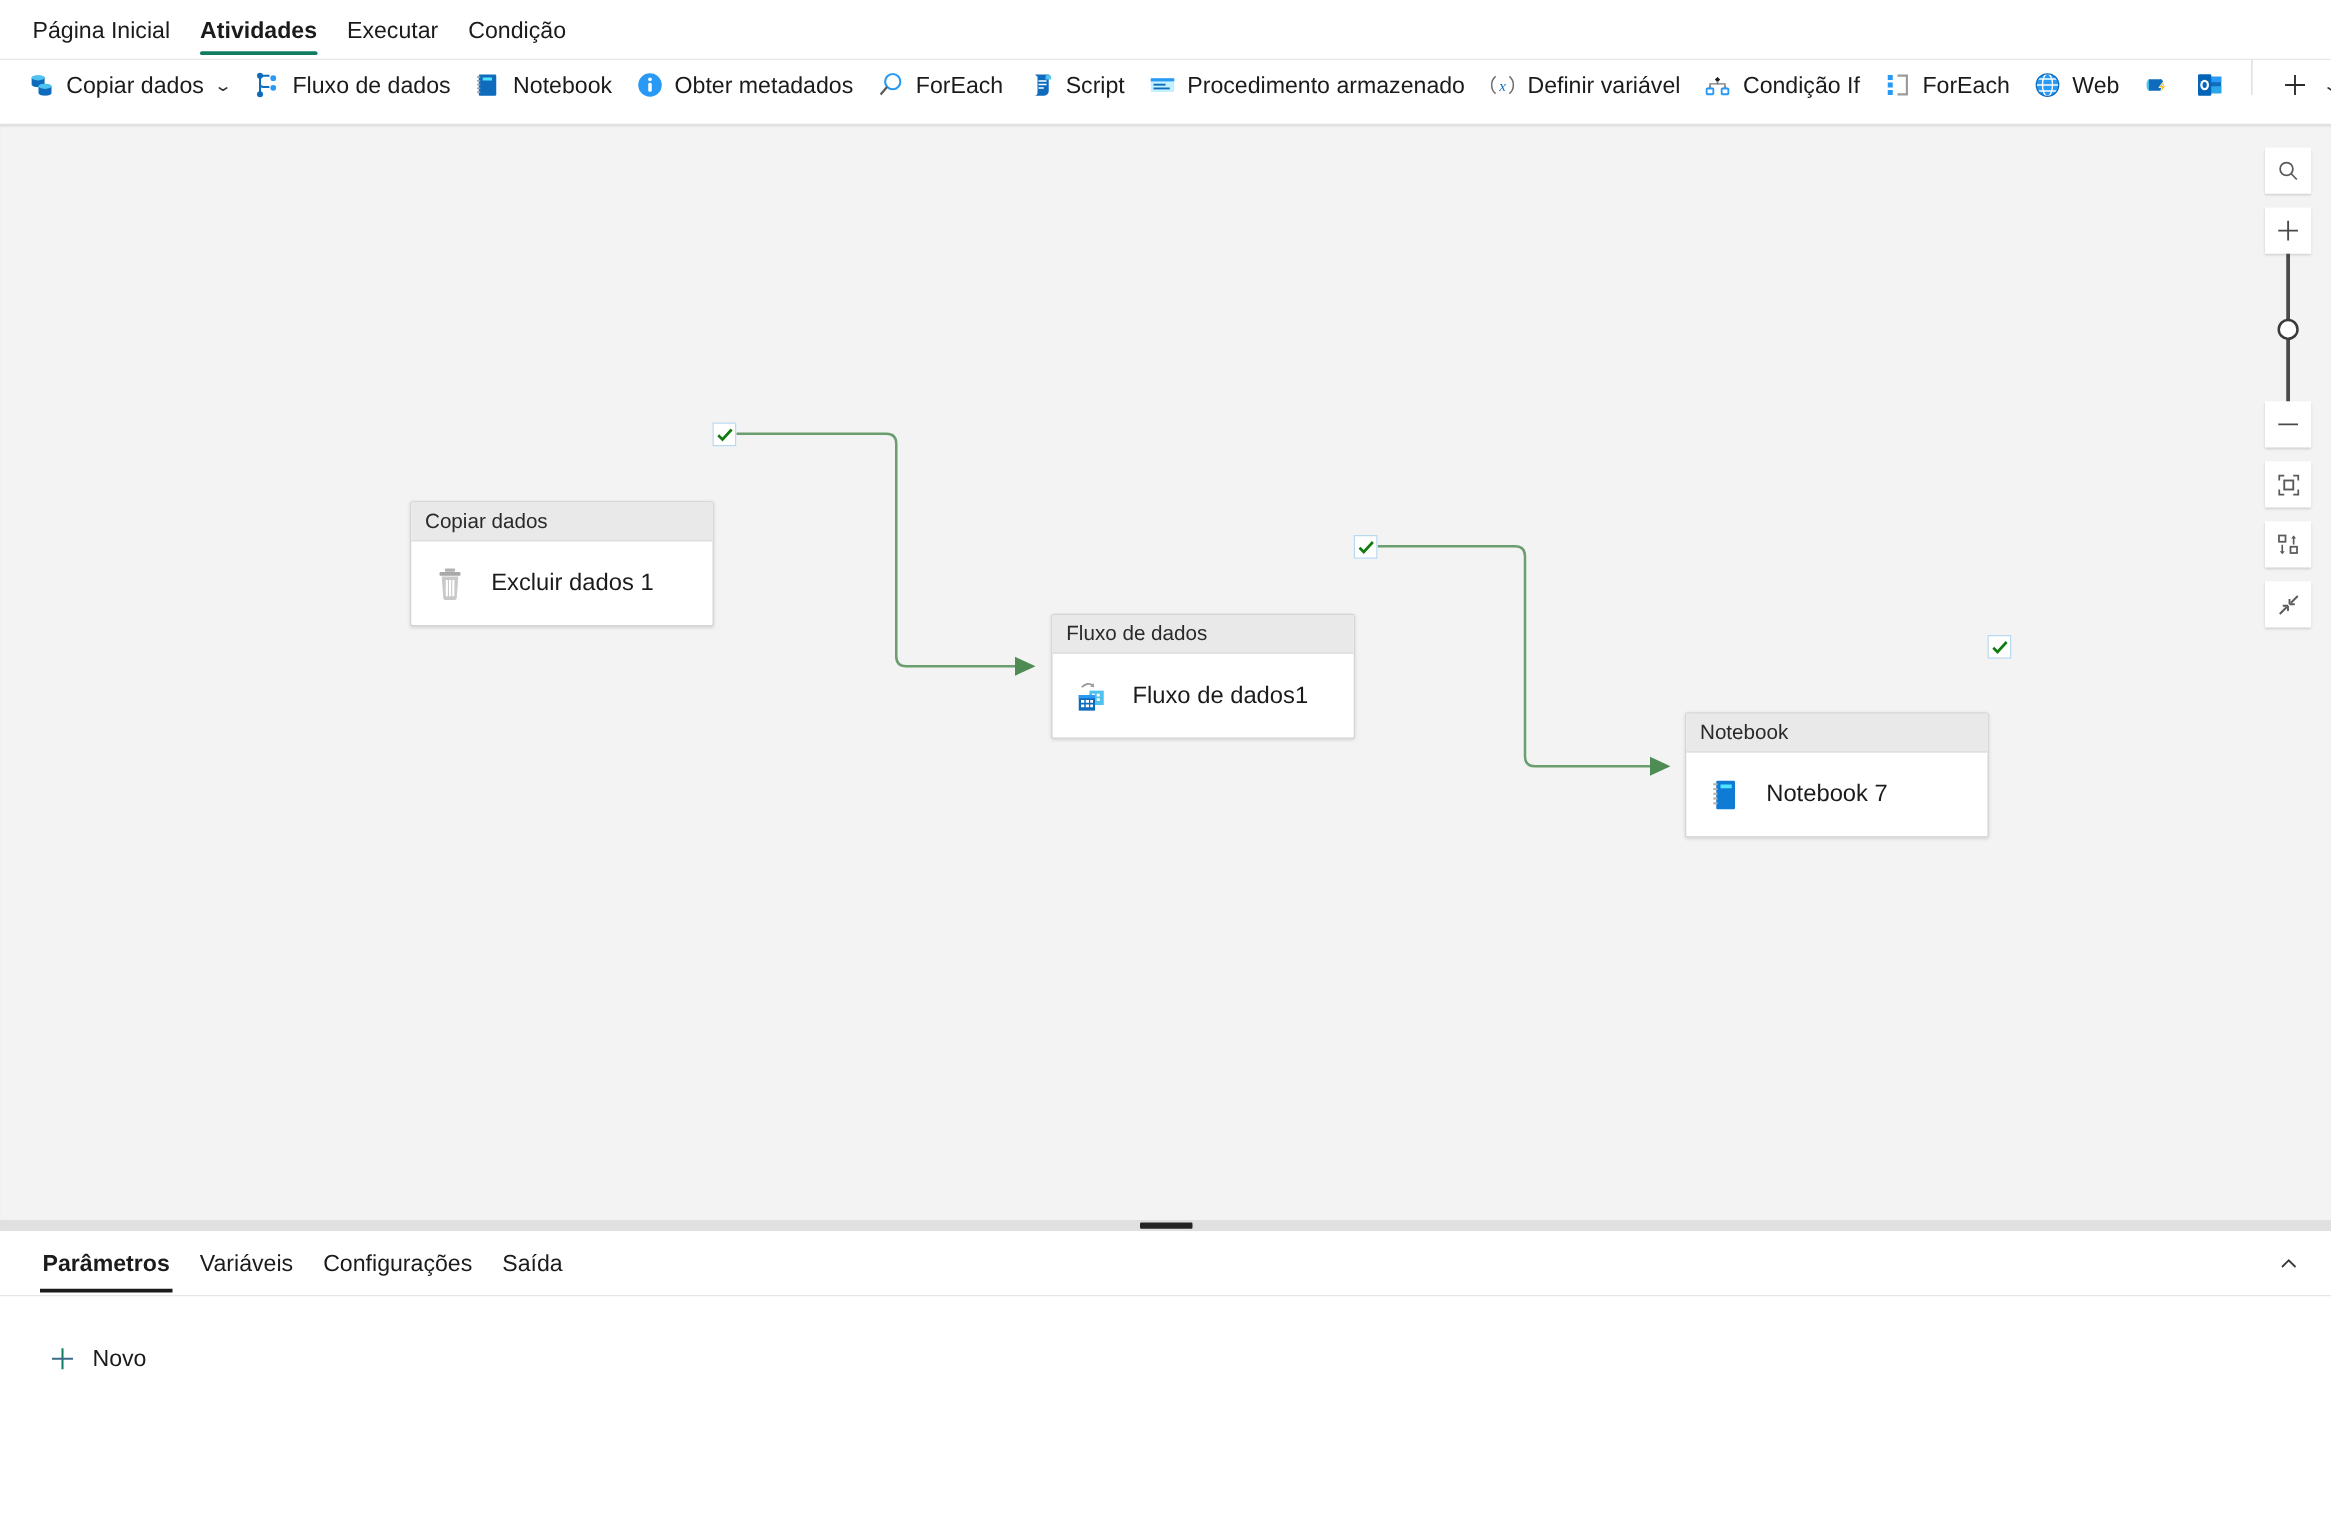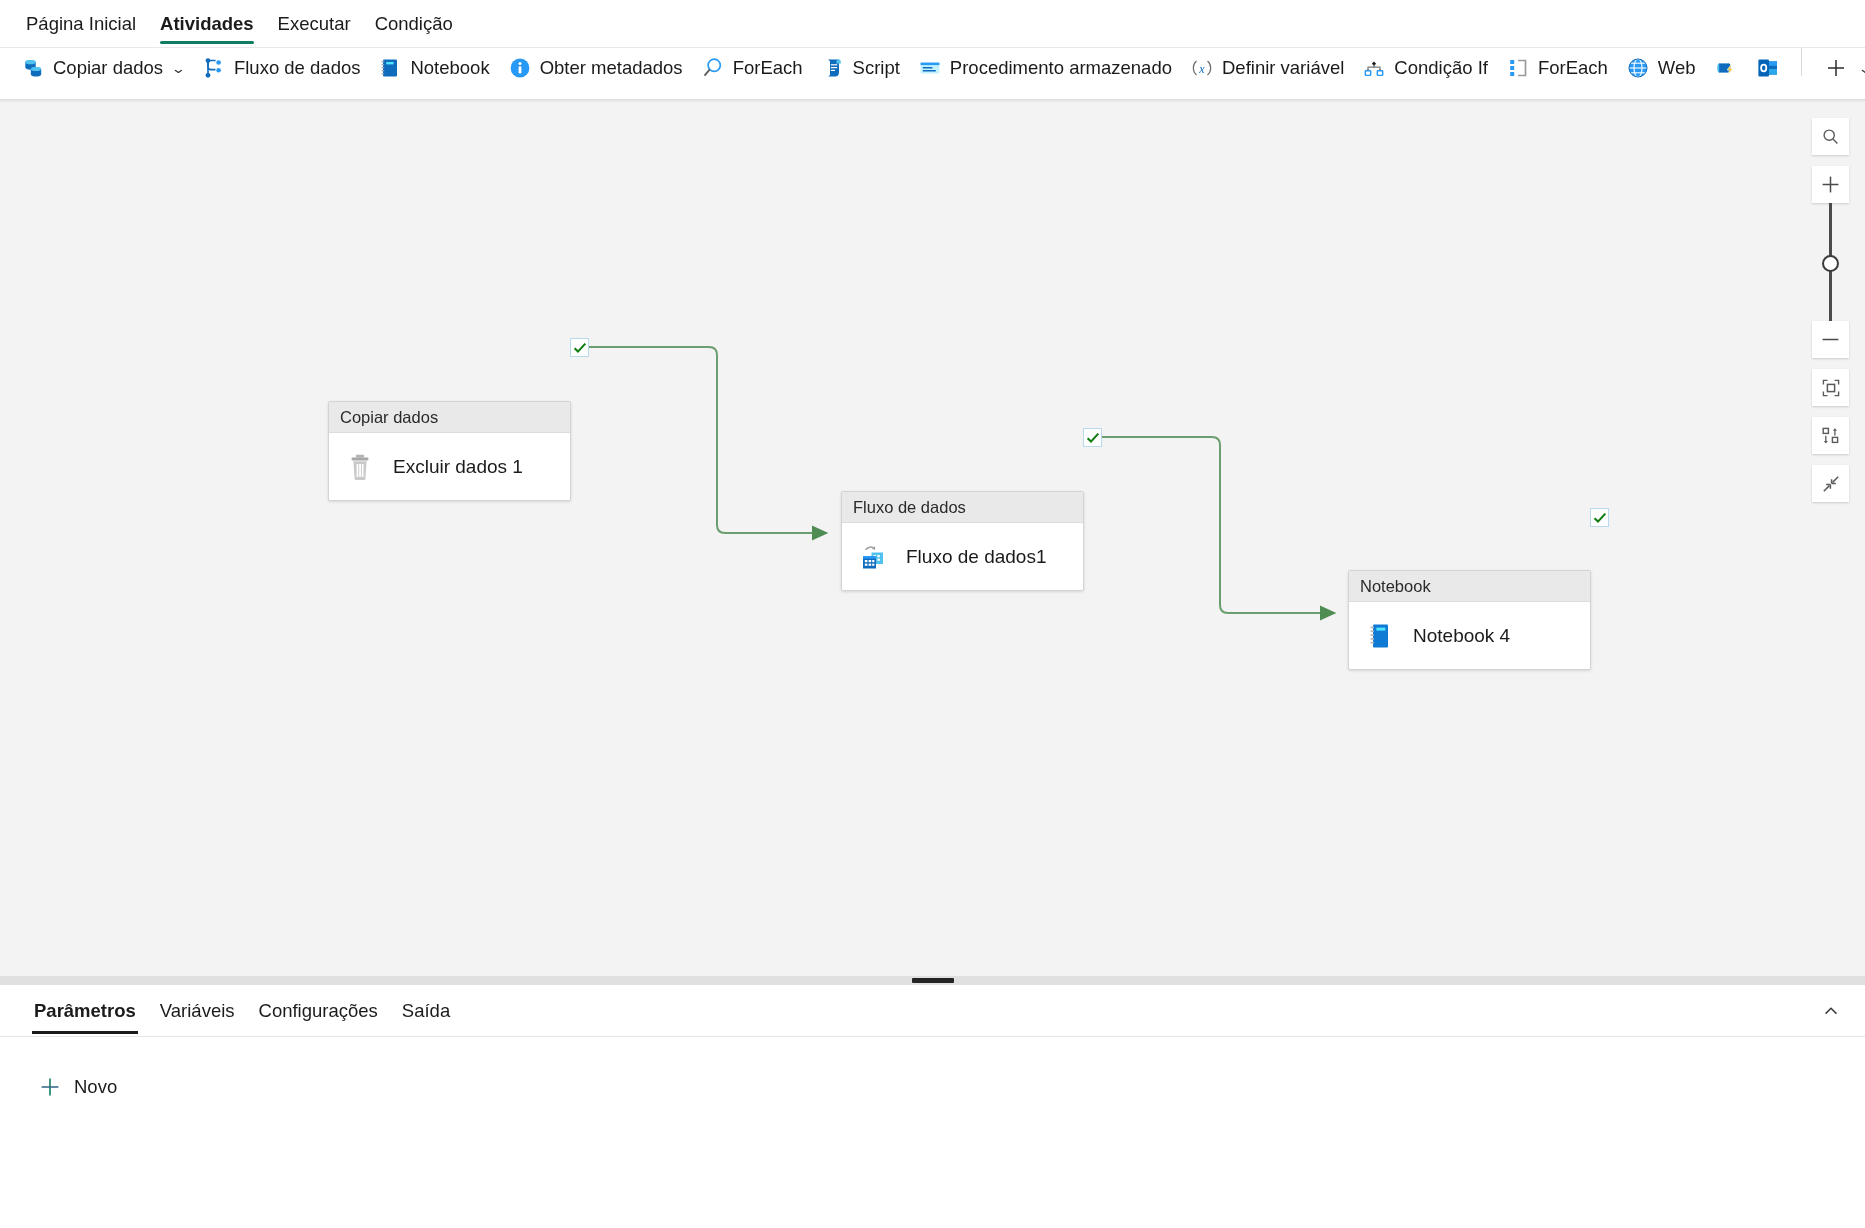--- a/index.html
+++ b/index.html
@@ -517,21 +517,21 @@
             <svg width="32" height="32" viewBox="0 0 32 32">
               <rect x="9" y="4.6" width="15" height="22.8" rx="1" fill="#0f7bd4"></rect>
               <rect x="6.6" y="6.6" width="3.4" height="1.7" fill="#b3b3b3"></rect>
               <rect x="6.6" y="10.4" width="3.4" height="1.7" fill="#b3b3b3"></rect>
               <rect x="6.6" y="14.2" width="3.4" height="1.7" fill="#b3b3b3"></rect>
               <rect x="6.6" y="18" width="3.4" height="1.7" fill="#b3b3b3"></rect>
               <rect x="6.6" y="21.8" width="3.4" height="1.7" fill="#b3b3b3"></rect>
               <rect x="12.4" y="7.6" width="9" height="3" fill="#50e6ff"></rect>
             </svg>
           </span>
-          <span class="node-title">Notebook 4</span>
+          <span class="node-title">Notebook 7</span>
         </div>
       </div>
       <div class="ok-box" style="left:1590px; top:408px;">
         <svg width="14" height="14" viewBox="0 0 14 14">
           <path d="M1.6 7.2 L5 10.6 L12.3 2.6" fill="none" stroke="#107c10" stroke-width="2.1"></path>
         </svg>
       </div>
 
       <div class="rail">
         <div class="rail-btn">

